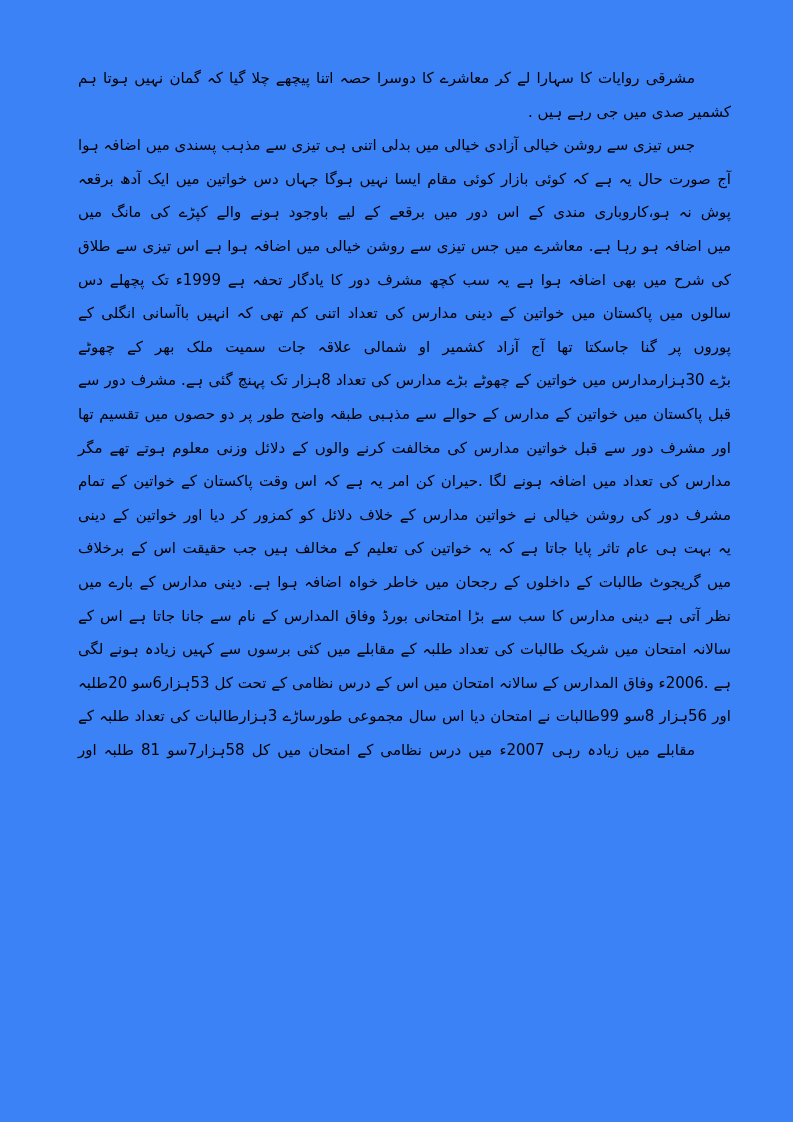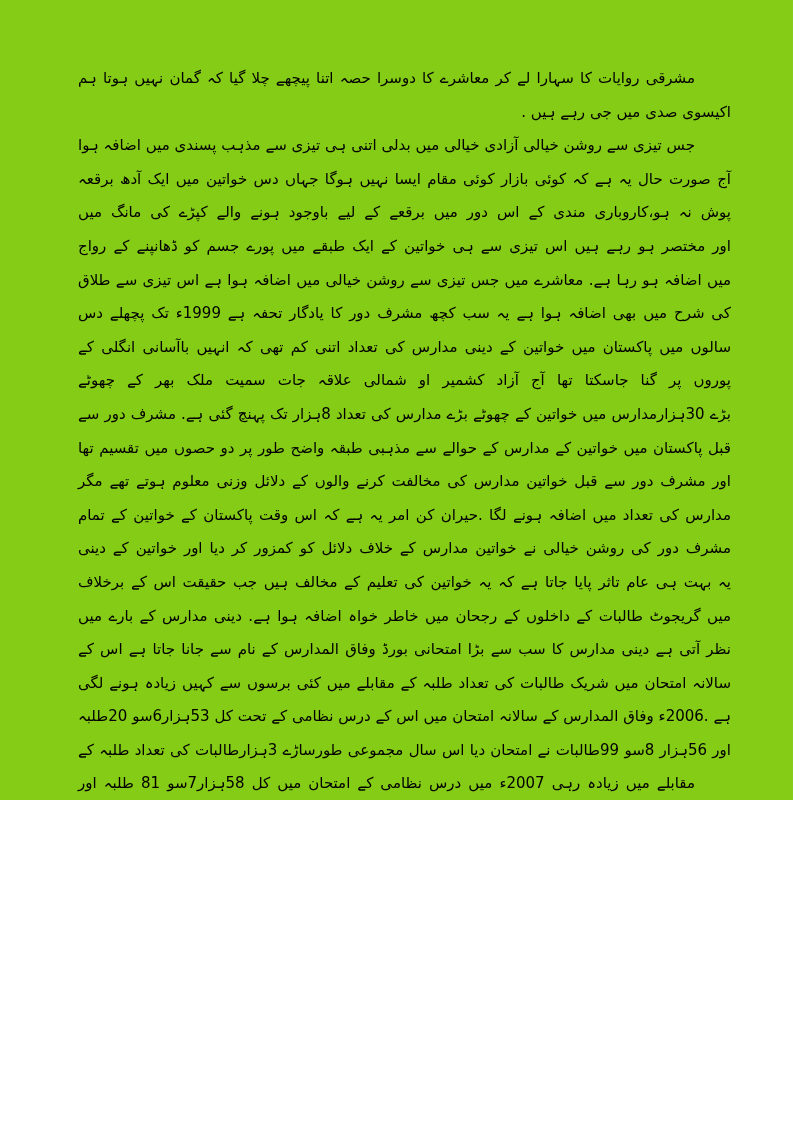--- a/index.html
+++ b/index.html
@@ -13,22 +13,22 @@
     position: relative;
     overflow: hidden;
     font-family: "DejaVu Sans", sans-serif;
     color: #000000;
   }
   .page {
     position: absolute;
     left: 0;
     top: 0;
     width: 793px;
-    height: 800px;
-    background: #84cc16;
+    height: 1122px;
+    background: #3b82f6;
   }
   .text-block {
     position: absolute;
     left: 78px;
     right: 62px;
     top: 62px;
     direction: rtl;
     text-align: right;
   }
   .line {
@@ -47,25 +47,24 @@
   .line.short {
     text-align-last: right;
   }
 </style>
 </head>
 <body>
 
 <div class="page">
   <div class="text-block">
     <div class="line indent">مشرقی روایات کا سہارا لے کر معاشرے کا دوسرا حصہ اتنا پیچھے چلا گیا کہ گمان نہیں ہوتا ہم</div>
-    <div class="line short">اکیسوی صدی میں جی رہے ہیں .</div>
+    <div class="line short">کشمیر صدی میں جی رہے ہیں .</div>
     <div class="line indent">جس تیزی سے روشن خیالی آزادی خیالی میں بدلی اتنی ہی تیزی سے مذہب پسندی میں اضافہ ہوا</div>
     <div class="line">آج صورت حال یہ ہے کہ کوئی بازار کوئی مقام ایسا نہیں ہوگا جہاں دس خواتین میں ایک آدھ برقعہ</div>
     <div class="line">پوش نہ ہو،کاروباری مندی کے اس دور میں برقعے کے لیے باوجود ہونے والے کپڑے کی مانگ میں</div>
-    <div class="line">اور مختصر ہو رہے ہیں اس تیزی سے ہی خواتین کے ایک طبقے میں پورے جسم کو ڈھانپنے کے رواج</div>
     <div class="line">میں اضافہ ہو رہا ہے. معاشرے میں جس تیزی سے روشن خیالی میں اضافہ ہوا ہے اس تیزی سے طلاق</div>
     <div class="line">کی شرح میں بھی اضافہ ہوا ہے یہ سب کچھ مشرف دور کا یادگار تحفہ ہے 1999ء تک پچھلے دس</div>
     <div class="line">سالوں میں پاکستان میں خواتین کے دینی مدارس کی تعداد اتنی کم تھی کہ انہیں باآسانی انگلی کے</div>
     <div class="line">پوروں پر گنا جاسکتا تھا آج آزاد کشمیر او شمالی علاقہ جات سمیت ملک بھر کے چھوٹے</div>
     <div class="line">بڑے 30ہزارمدارس میں خواتین کے چھوٹے بڑے مدارس کی تعداد 8ہزار تک پہنچ گئی ہے. مشرف دور سے</div>
     <div class="line">قبل پاکستان میں خواتین کے مدارس کے حوالے سے مذہبی طبقہ واضح طور پر دو حصوں میں تقسیم تھا</div>
     <div class="line">اور مشرف دور سے قبل خواتین مدارس کی مخالفت کرنے والوں کے دلائل وزنی معلوم ہوتے تھے مگر</div>
     <div class="line">مدارس کی تعداد میں اضافہ ہونے لگا .حیران کن امر یہ ہے کہ اس وقت پاکستان کے خواتین کے تمام</div>
     <div class="line">مشرف دور کی روشن خیالی نے خواتین مدارس کے خلاف دلائل کو کمزور کر دیا اور خواتین کے دینی</div>
     <div class="line">یہ بہت ہی عام تاثر پایا جاتا ہے کہ یہ خواتین کی تعلیم کے مخالف ہیں جب حقیقت اس کے برخلاف</div>

